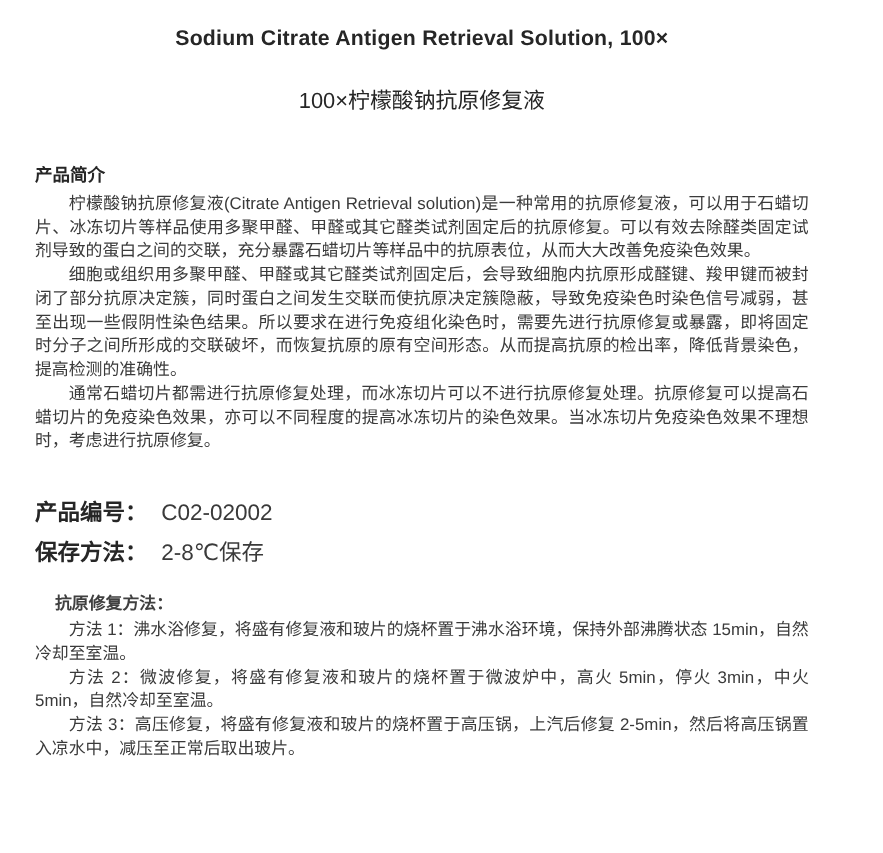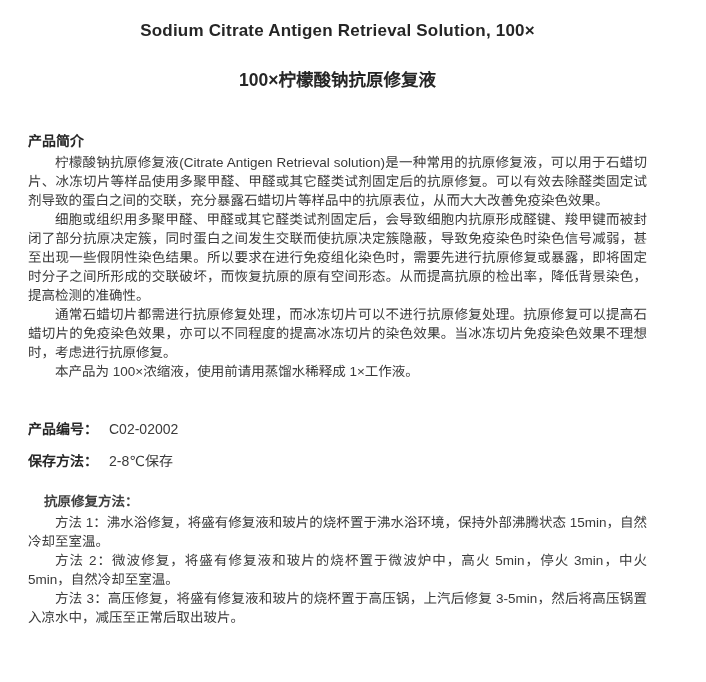--- a/index.html
+++ b/index.html
@@ -25,21 +25,21 @@
     margin: 0;
     font-size: 17px;
     font-weight: 700;
     text-align: center;
     color: #262626;
     letter-spacing: 0.2px;
   }
   .title-zh {
     margin: 25px 0 0 0;
     font-size: 17.5px;
-    font-weight: 700;
+    font-weight: 400;
     text-align: center;
     color: #262626;
   }
   .section-heading {
     margin: 43px 0 3px 0;
     font-size: 14px;
     font-weight: 700;
     color: #262626;
     line-height: 16px;
     font-family: Liberation Mono, monospace;
@@ -51,21 +51,21 @@
     text-align: justify;
     text-indent: 2em;
     color: #3a3a3a;
   }
   .info-list {
     margin-top: 41px;
   }
   .info-row {
     display: flex;
     align-items: flex-end;
-    font-size: 14px;
+    font-size: 18px;
     line-height: 15px;
     margin-bottom: 17px;
   }
   .info-label {
     font-weight: 700;
     color: #262626;
     white-space: nowrap;
   }
   .info-value {
     margin-left: 11px;
@@ -85,34 +85,33 @@
 <div class="page">
 
   <h1 class="title-en">Sodium Citrate Antigen Retrieval Solution, 100×</h1>
   <h2 class="title-zh">100×柠檬酸钠抗原修复液</h2>
 
   <section>
     <h3 class="section-heading">产品简介</h3>
     <p class="body-para">柠檬酸钠抗原修复液(Citrate Antigen Retrieval solution)是一种常用的抗原修复液，可以用于石蜡切片、冰冻切片等样品使用多聚甲醛、甲醛或其它醛类试剂固定后的抗原修复。可以有效去除醛类固定试剂导致的蛋白之间的交联，充分暴露石蜡切片等样品中的抗原表位，从而大大改善免疫染色效果。</p>
     <p class="body-para">细胞或组织用多聚甲醛、甲醛或其它醛类试剂固定后，会导致细胞内抗原形成醛键、羧甲键而被封闭了部分抗原决定簇，同时蛋白之间发生交联而使抗原决定簇隐蔽，导致免疫染色时染色信号减弱，甚至出现一些假阴性染色结果。所以要求在进行免疫组化染色时，需要先进行抗原修复或暴露，即将固定时分子之间所形成的交联破坏，而恢复抗原的原有空间形态。从而提高抗原的检出率，降低背景染色，提高检测的准确性。</p>
     <p class="body-para">通常石蜡切片都需进行抗原修复处理，而冰冻切片可以不进行抗原修复处理。抗原修复可以提高石蜡切片的免疫染色效果，亦可以不同程度的提高冰冻切片的染色效果。当冰冻切片免疫染色效果不理想时，考虑进行抗原修复。</p>
-    <p class="body-para">本产品为 100×浓缩液，使用前请用蒸馏水稀释成 1×工作液。</p>
   </section>
 
   <section class="info-list">
     <div class="info-row">
       <span class="info-label">产品编号：</span>
       <span class="info-value">C02-02002</span>
     </div>
     <div class="info-row">
       <span class="info-label">保存方法：</span>
       <span class="info-value">2-8℃保存</span>
     </div>
   </section>
 
   <section>
     <h3 class="methods-heading">抗原修复方法：</h3>
     <p class="body-para">方法 1：沸水浴修复，将盛有修复液和玻片的烧杯置于沸水浴环境，保持外部沸腾状态 15min，自然冷却至室温。</p>
     <p class="body-para">方法 2：微波修复，将盛有修复液和玻片的烧杯置于微波炉中，高火 5min，停火 3min，中火 5min，自然冷却至室温。</p>
-    <p class="body-para">方法 3：高压修复，将盛有修复液和玻片的烧杯置于高压锅，上汽后修复 3-5min，然后将高压锅置入凉水中，减压至正常后取出玻片。</p>
+    <p class="body-para">方法 3：高压修复，将盛有修复液和玻片的烧杯置于高压锅，上汽后修复 2-5min，然后将高压锅置入凉水中，减压至正常后取出玻片。</p>
   </section>
 
 </div>
 
 </body></html>

